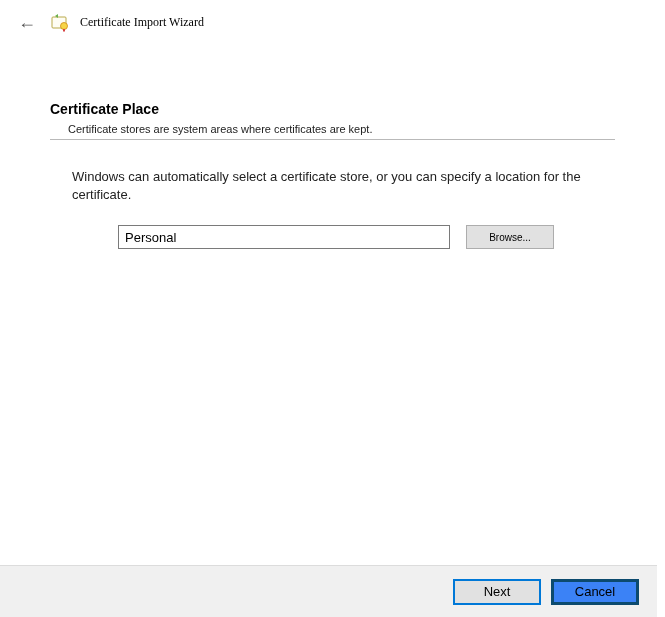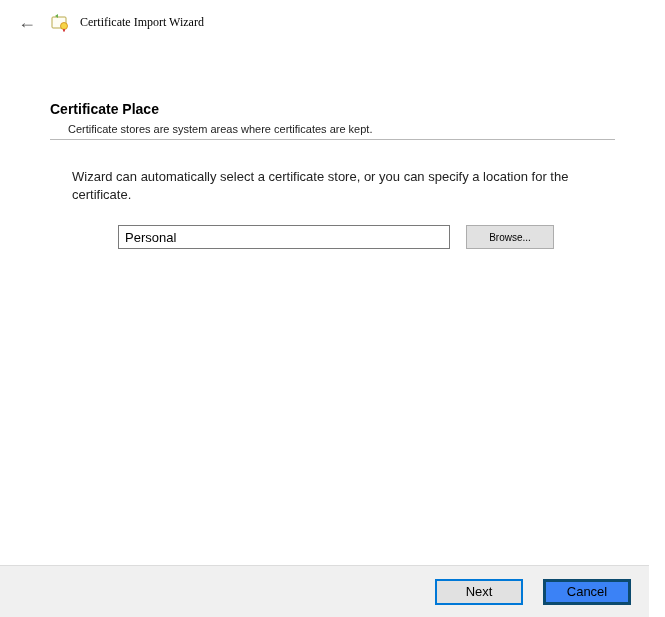--- a/index.html
+++ b/index.html
@@ -111,29 +111,29 @@
       width: 88px;
       height: 24px;
       font-size: 10px;
       font-family: inherit;
       background: #e1e1e1;
       border: 1px solid #adadad;
       cursor: pointer;
     }
     .footer {
       position: absolute;
-      left: 0; right: 16px; bottom: 0;
+      left: 0; right: 8px; bottom: 0;
       height: 52px;
       background: #f0f0f0;
       border-top: 1px solid #dcdcdc;
       display: flex;
       align-items: center;
       justify-content: flex-end;
       padding-right: 18px;
-      gap: 20px;
+      gap: 10px;
     }
     .footer button {
       width: 88px;
       height: 26px;
       font-size: 13px;
       font-family: inherit;
       cursor: pointer;
     }
     .btn-next {
       background: #e1e1e1;
@@ -157,21 +157,21 @@
       <path d="M5 3 L8 1 L8 5 Z" fill="#6ab04c"></path>
     </svg>
   </span>
   <span class="title">Certificate Import Wizard</span>
 </div>
 
 <div class="content">
   <div class="section-title">Certificate Place</div>
   <div class="section-desc">Certificate stores are system areas where certificates are kept.</div>
   <hr class="divider">
-  <div class="explain">Wizard can automatically select a certificate store, or you can specify a location for the certificate.</div>
+  <div class="explain">Windows can automatically select a certificate store, or you can specify a location for the certificate.</div>
 
 
   <div class="store-block">
     <div class="store-row">
       <input class="store-input" type="text" readonly="" value="Personal" style="">
       <button class="browse-btn">Browse...</button>
     </div>
   </div>
 </div>
 

